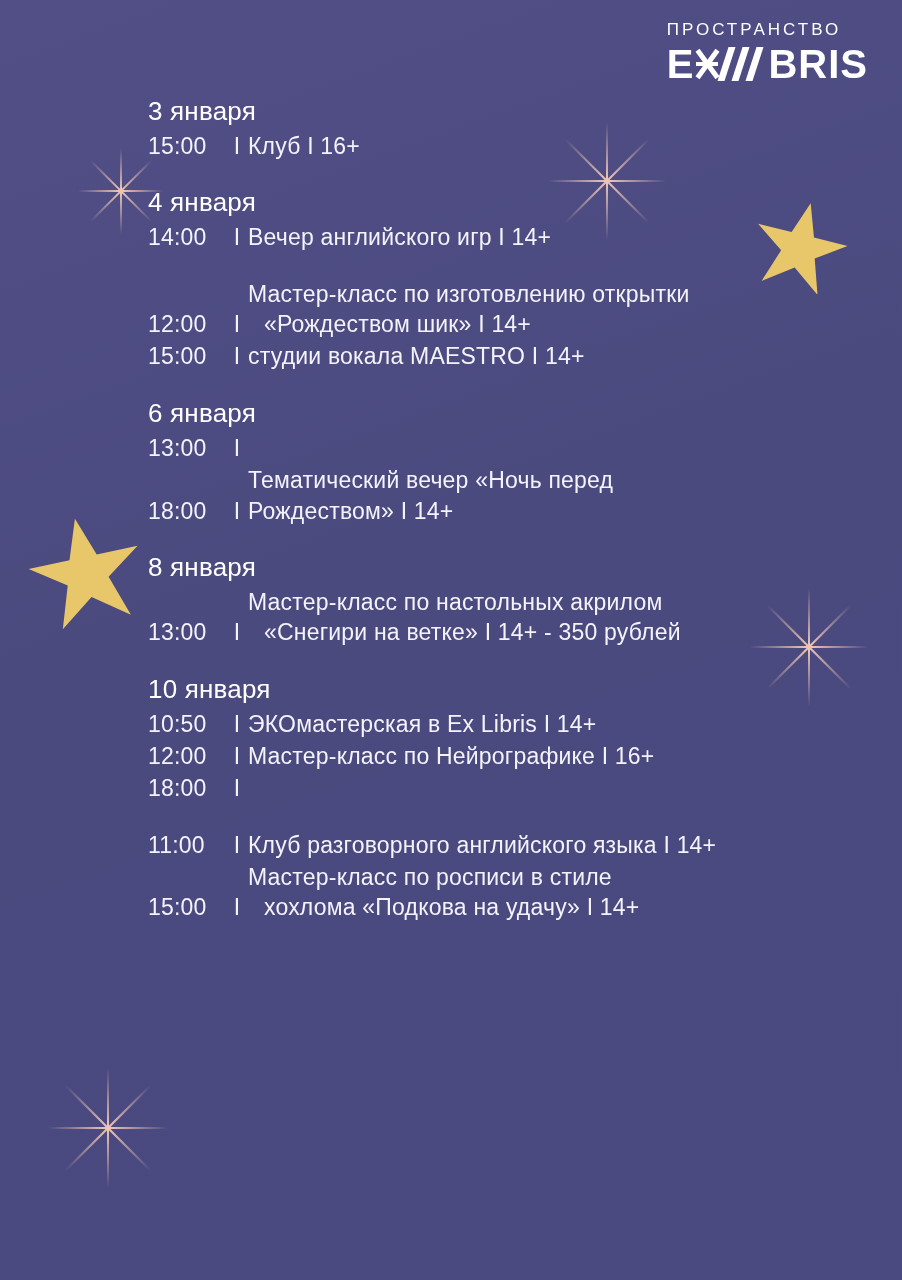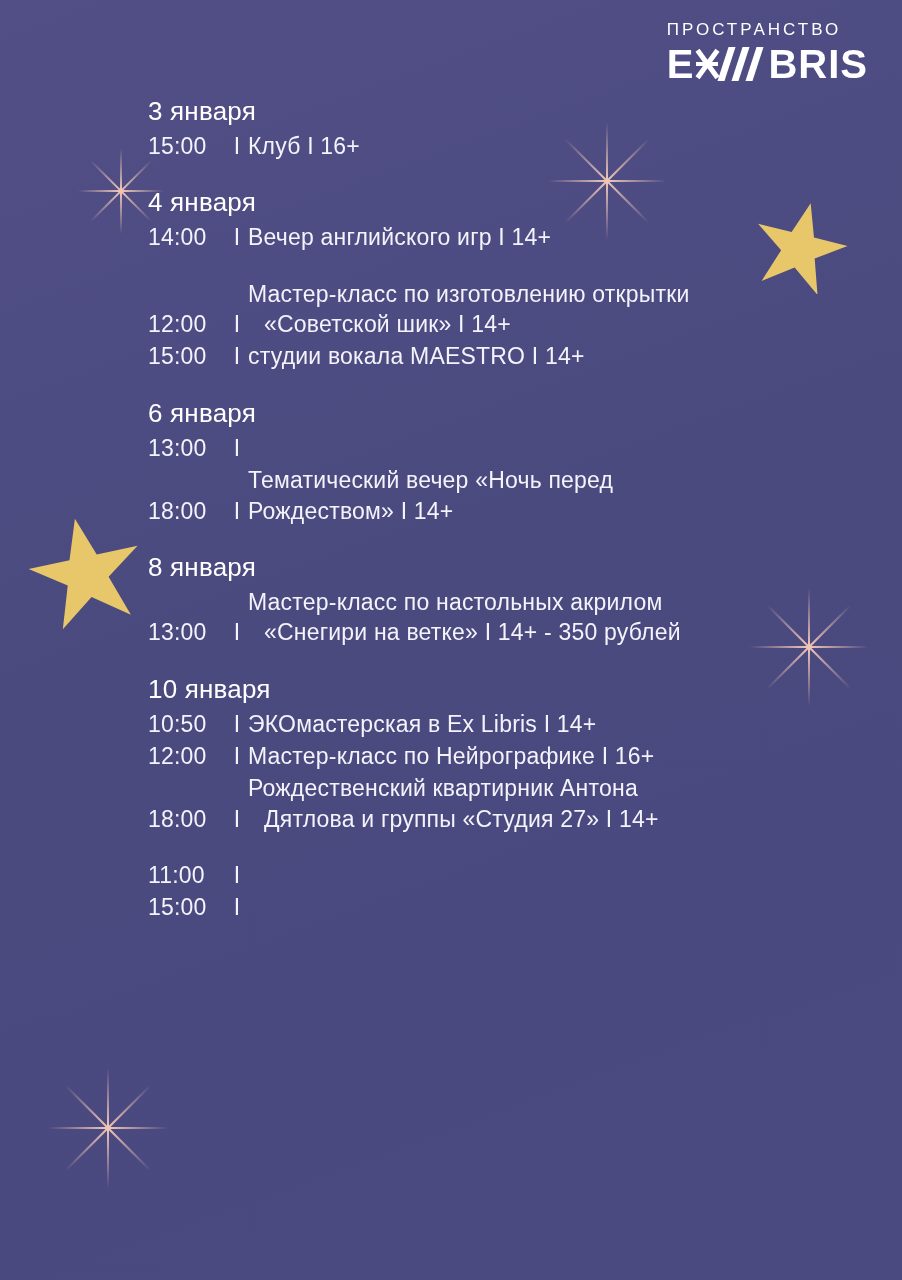--- a/index.html
+++ b/index.html
@@ -264,21 +264,21 @@
       </div>
     </div>
 
     <div class="day">
       <div class="event">
         <div class="time">12:00</div>
         <div class="sep">I</div>
         <div class="desc">
           <span>Мастер-класс по изготовлению открытки</span>
           <span class="cont">
-            <span>«Советской шик»</span>
+            <span>«Рождеством шик»</span>
             <span class="inline-tail">I  14+</span>
           </span>
         </div>
       </div>
       <div class="event">
         <div class="time">15:00</div>
         <div class="sep">I</div>
         <div class="desc">
           <span class="cont" style="padding-left:0;">
             <span>студии вокала MAESTRO</span>
@@ -336,35 +336,39 @@
         <div class="time">12:00</div>
         <div class="sep">I</div>
         <div class="desc">
           <span>Мастер-класс по Нейрографике</span>
           <span class="inline-tail">I  16+</span>
         </div>
       </div>
       <div class="event">
         <div class="time">18:00</div>
         <div class="sep">I</div>
-        <div class="desc">
-          <span>Рождественский квартирник Антона</span>
+      </div>
+    </div>
+
+    <div class="day">
+      <div class="event">
+        <div class="time">11:00</div>
+        <div class="sep">I</div>
+        <div class="desc">
+          <span>Клуб разговорного английского языка</span>
+          <span class="inline-tail">I  14+</span>
+        </div>
+      </div>
+      <div class="event">
+        <div class="time">15:00</div>
+        <div class="sep">I</div>
+        <div class="desc">
+          <span>Мастер-класс по росписи в стиле</span>
           <span class="cont">
-            <span>Дятлова и группы «Студия 27»</span>
+            <span>хохлома «Подкова на удачу»</span>
             <span class="inline-tail">I  14+</span>
           </span>
         </div>
-      </div>
-    </div>
-
-    <div class="day">
-      <div class="event">
-        <div class="time">11:00</div>
-        <div class="sep">I</div>
-      </div>
-      <div class="event">
-        <div class="time">15:00</div>
-        <div class="sep">I</div>
       </div>
     </div>
 
   </div>
 </div>
 
 </body></html>

